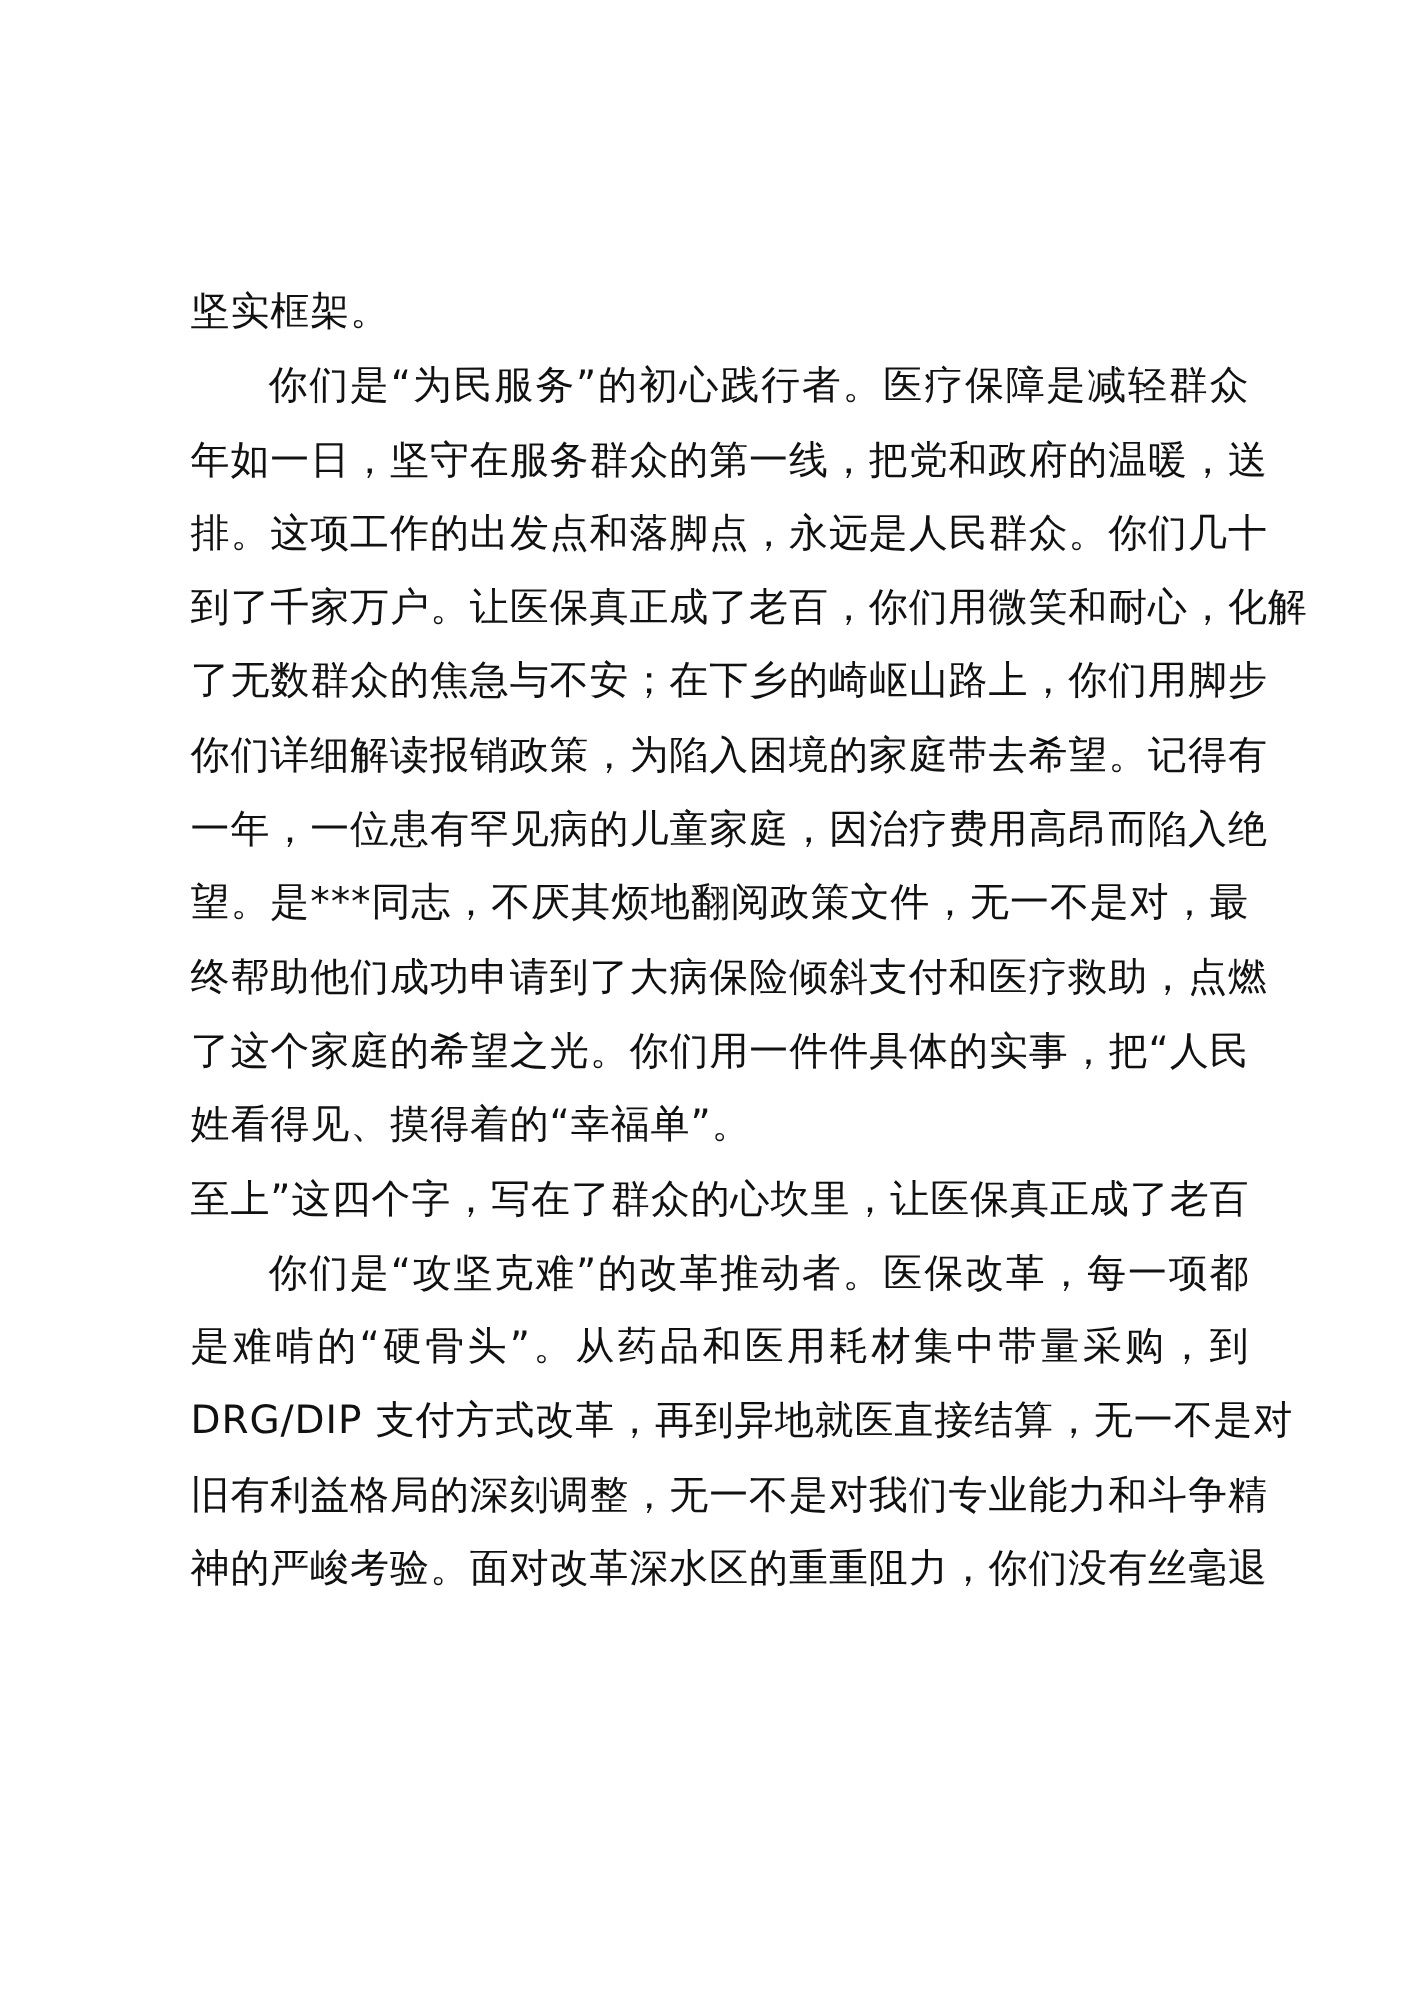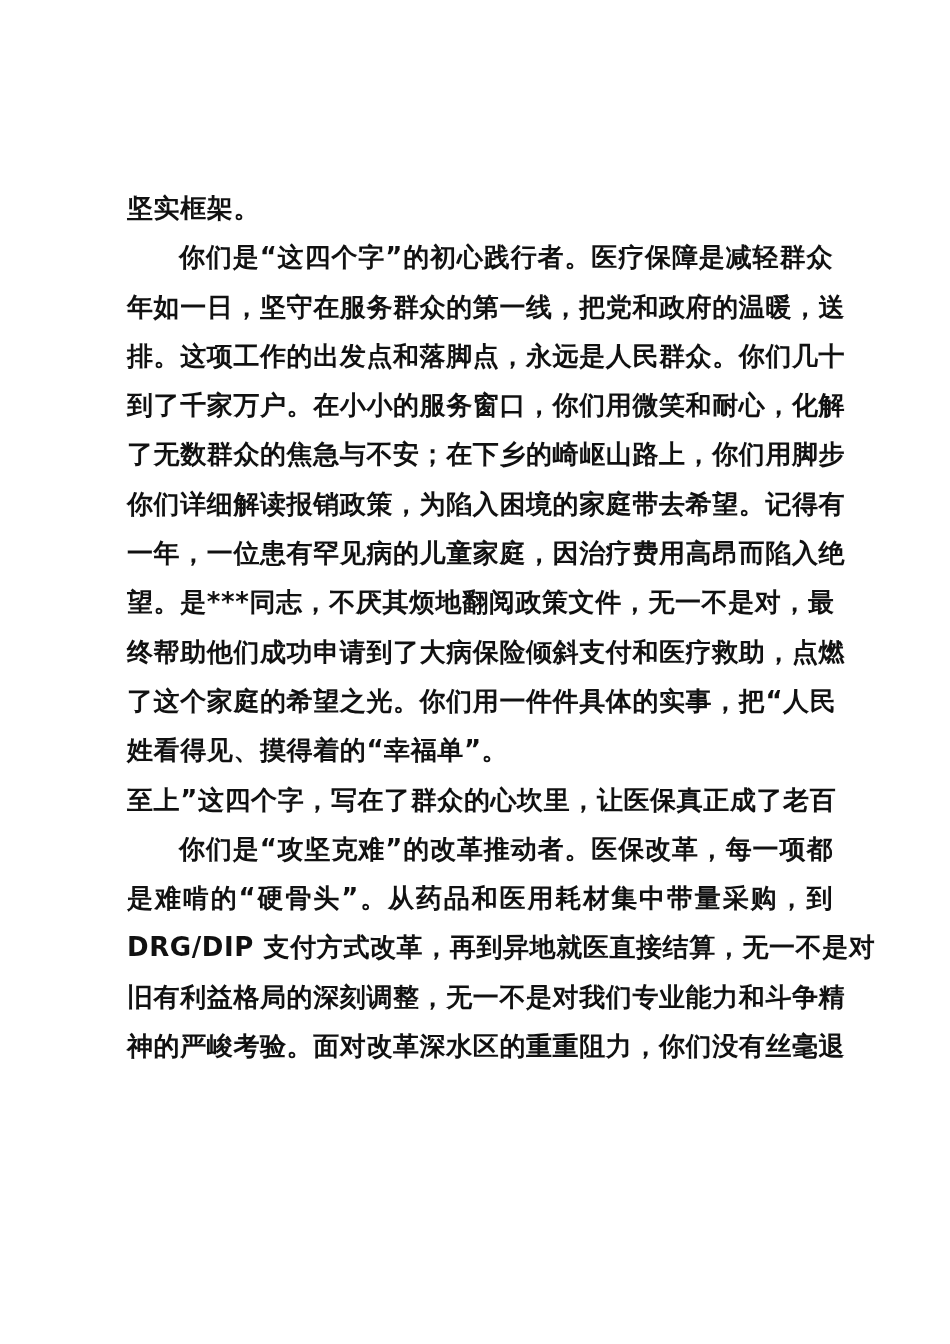--- a/index.html
+++ b/index.html
@@ -30,43 +30,42 @@
       margin: 0;
       padding: 0;
     }
     .para + .para {
       margin-top: 0;
     }
     .line {
       display: block;
       white-space: nowrap;
       text-align-last: justify;
-      font-weight: bold;
     }
     .line.last {
       text-align-last: left;
     }
     .indent {
       padding-left: 52px;
     }
   </style>
 </head>
 <body>
 
 <div class="page">
 
   <div class="para">
     <span class="line last">坚实框架。</span>
   </div>
 
   <div class="para">
-    <span class="line indent">你们是“这四个字”的初心践行者。医疗保障是减轻群众</span>
+    <span class="line indent">你们是“为民服务”的初心践行者。医疗保障是减轻群众</span>
     <span class="line">年如一日，坚守在服务群众的第一线，把党和政府的温暖，送</span>
     <span class="line">排。这项工作的出发点和落脚点，永远是人民群众。你们几十</span>
-    <span class="line">到了千家万户。在小小的服务窗口，你们用微笑和耐心，化解</span>
+    <span class="line">到了千家万户。让医保真正成了老百，你们用微笑和耐心，化解</span>
     <span class="line">了无数群众的焦急与不安；在下乡的崎岖山路上，你们用脚步</span>
     <span class="line">你们详细解读报销政策，为陷入困境的家庭带去希望。记得有</span>
     <span class="line">一年，一位患有罕见病的儿童家庭，因治疗费用高昂而陷入绝</span>
     <span class="line">望。是***同志，不厌其烦地翻阅政策文件，无一不是对，最</span>
     <span class="line">终帮助他们成功申请到了大病保险倾斜支付和医疗救助，点燃</span>
     <span class="line">了这个家庭的希望之光。你们用一件件具体的实事，把“人民</span>
     <span class="line last">姓看得见、摸得着的“幸福单”。</span>
     <span class="line">至上”这四个字，写在了群众的心坎里，让医保真正成了老百</span>
   </div>
 

